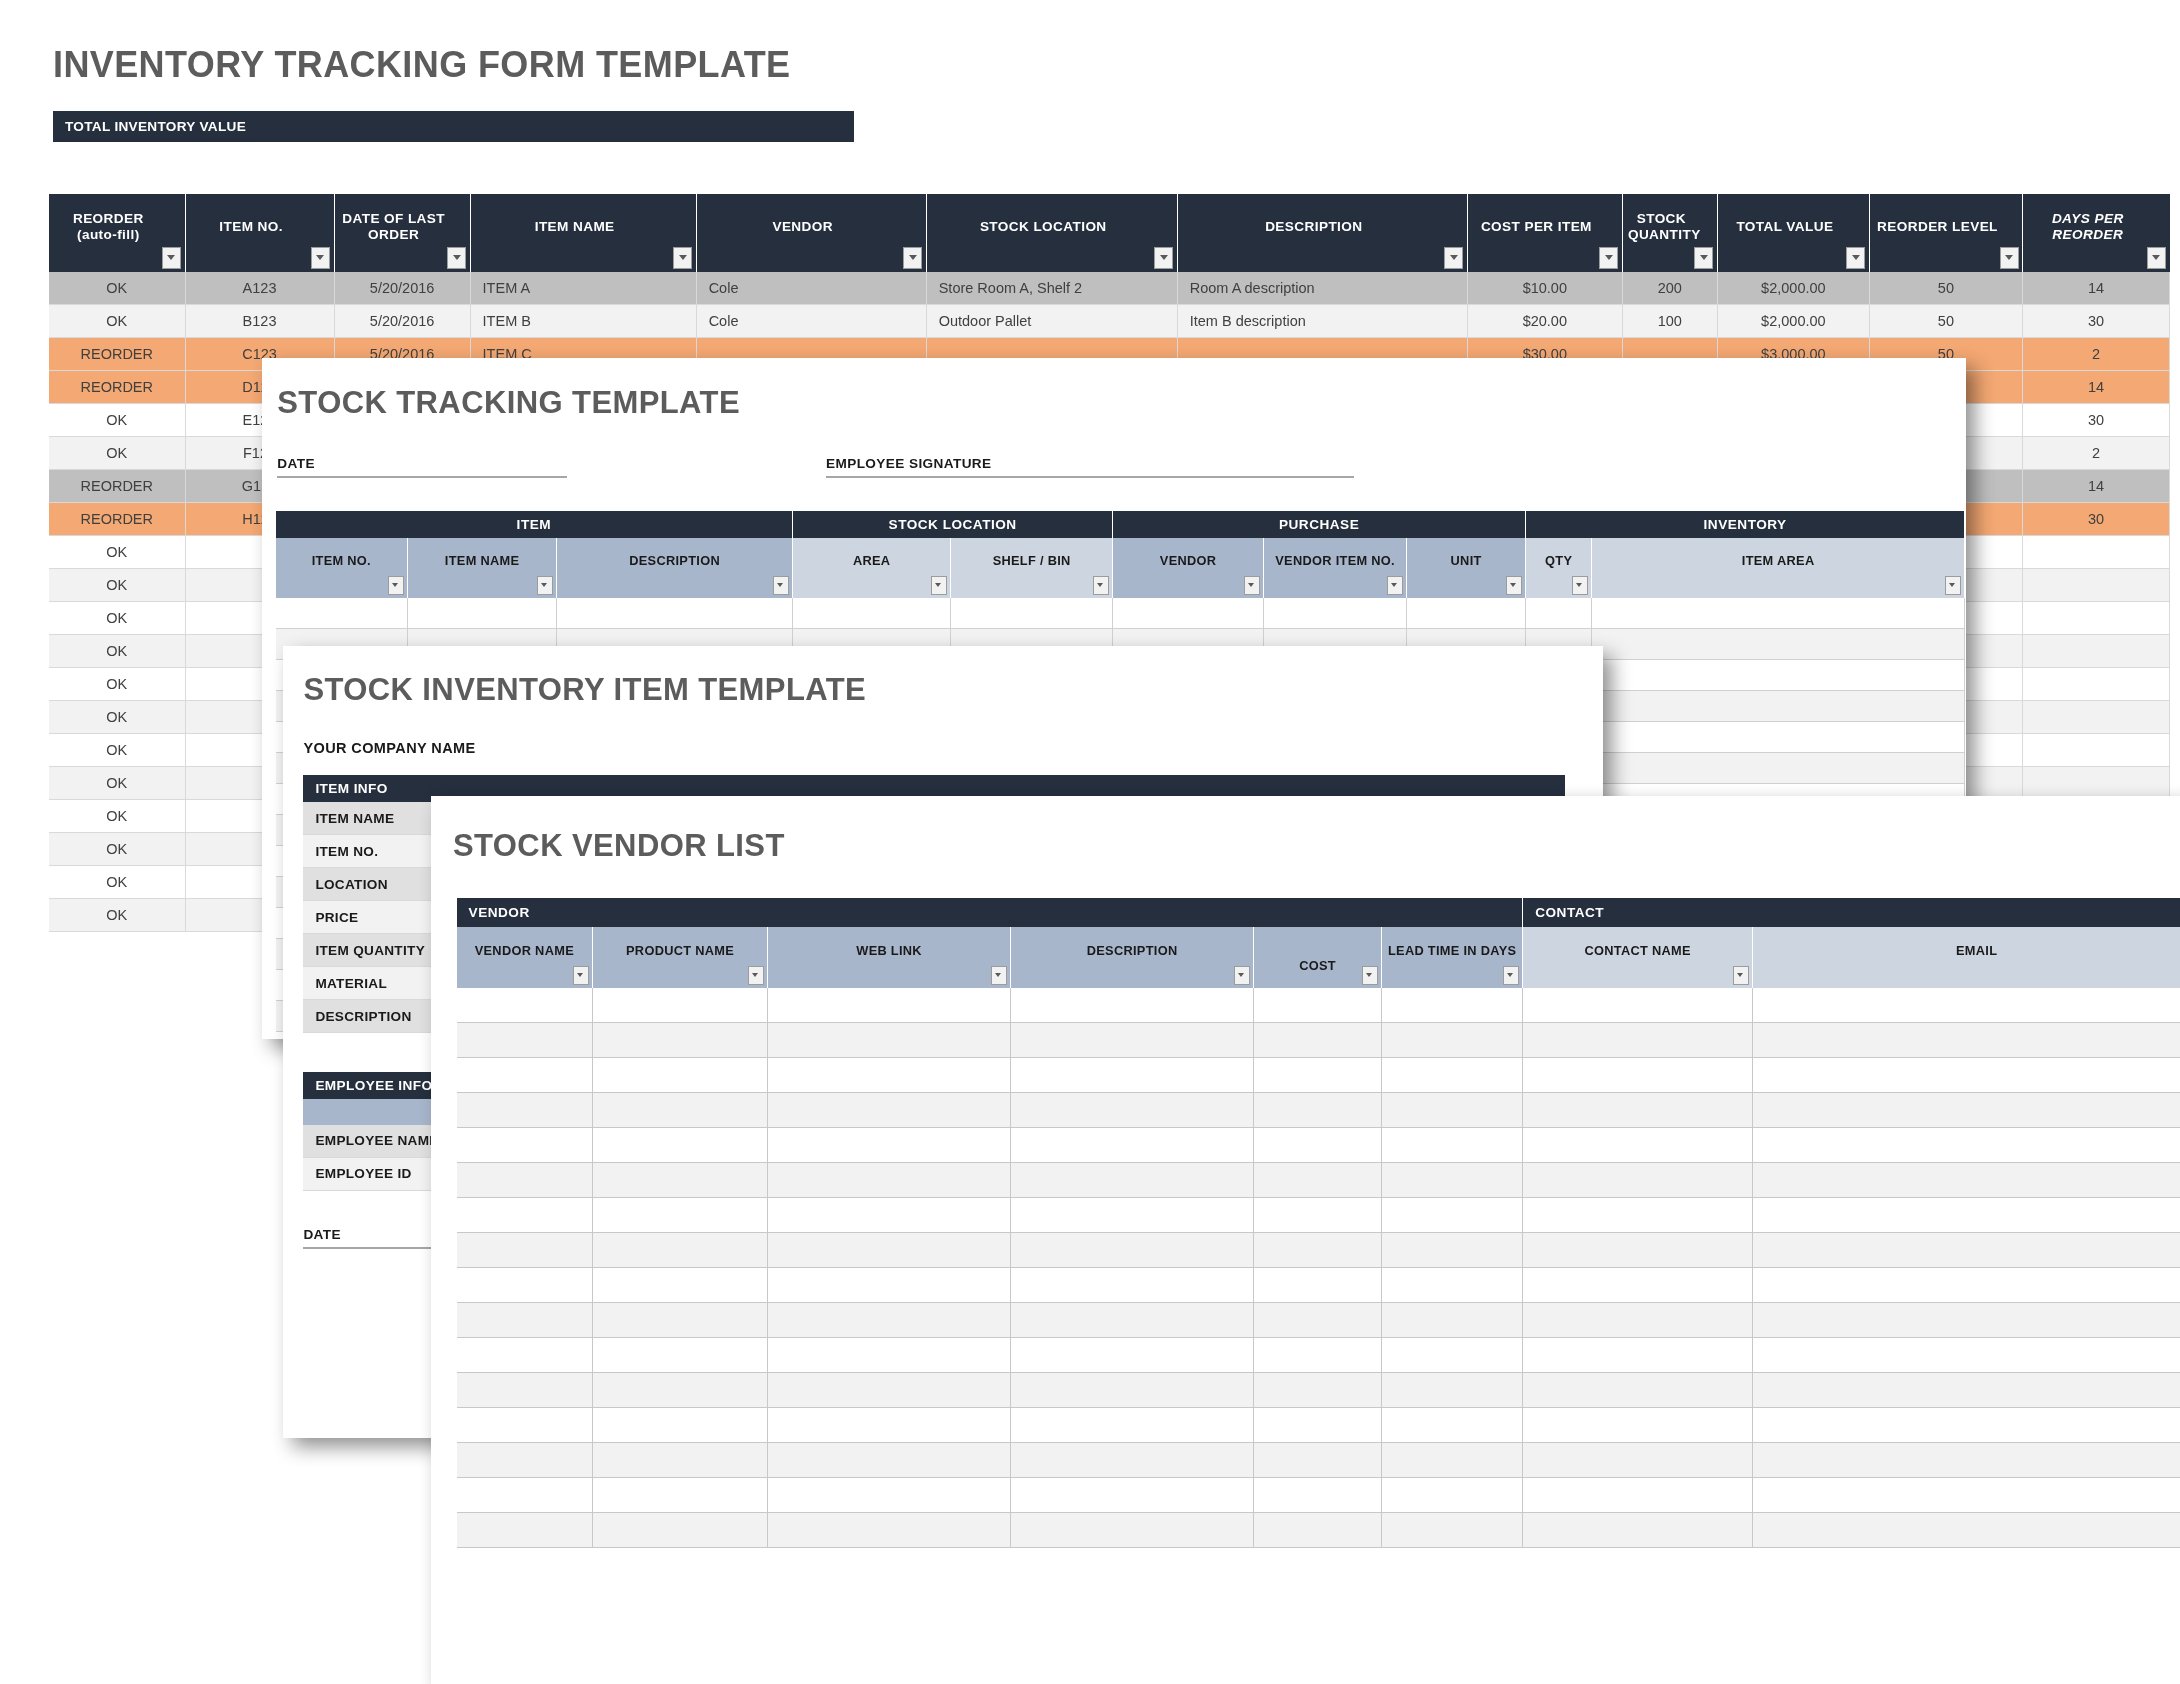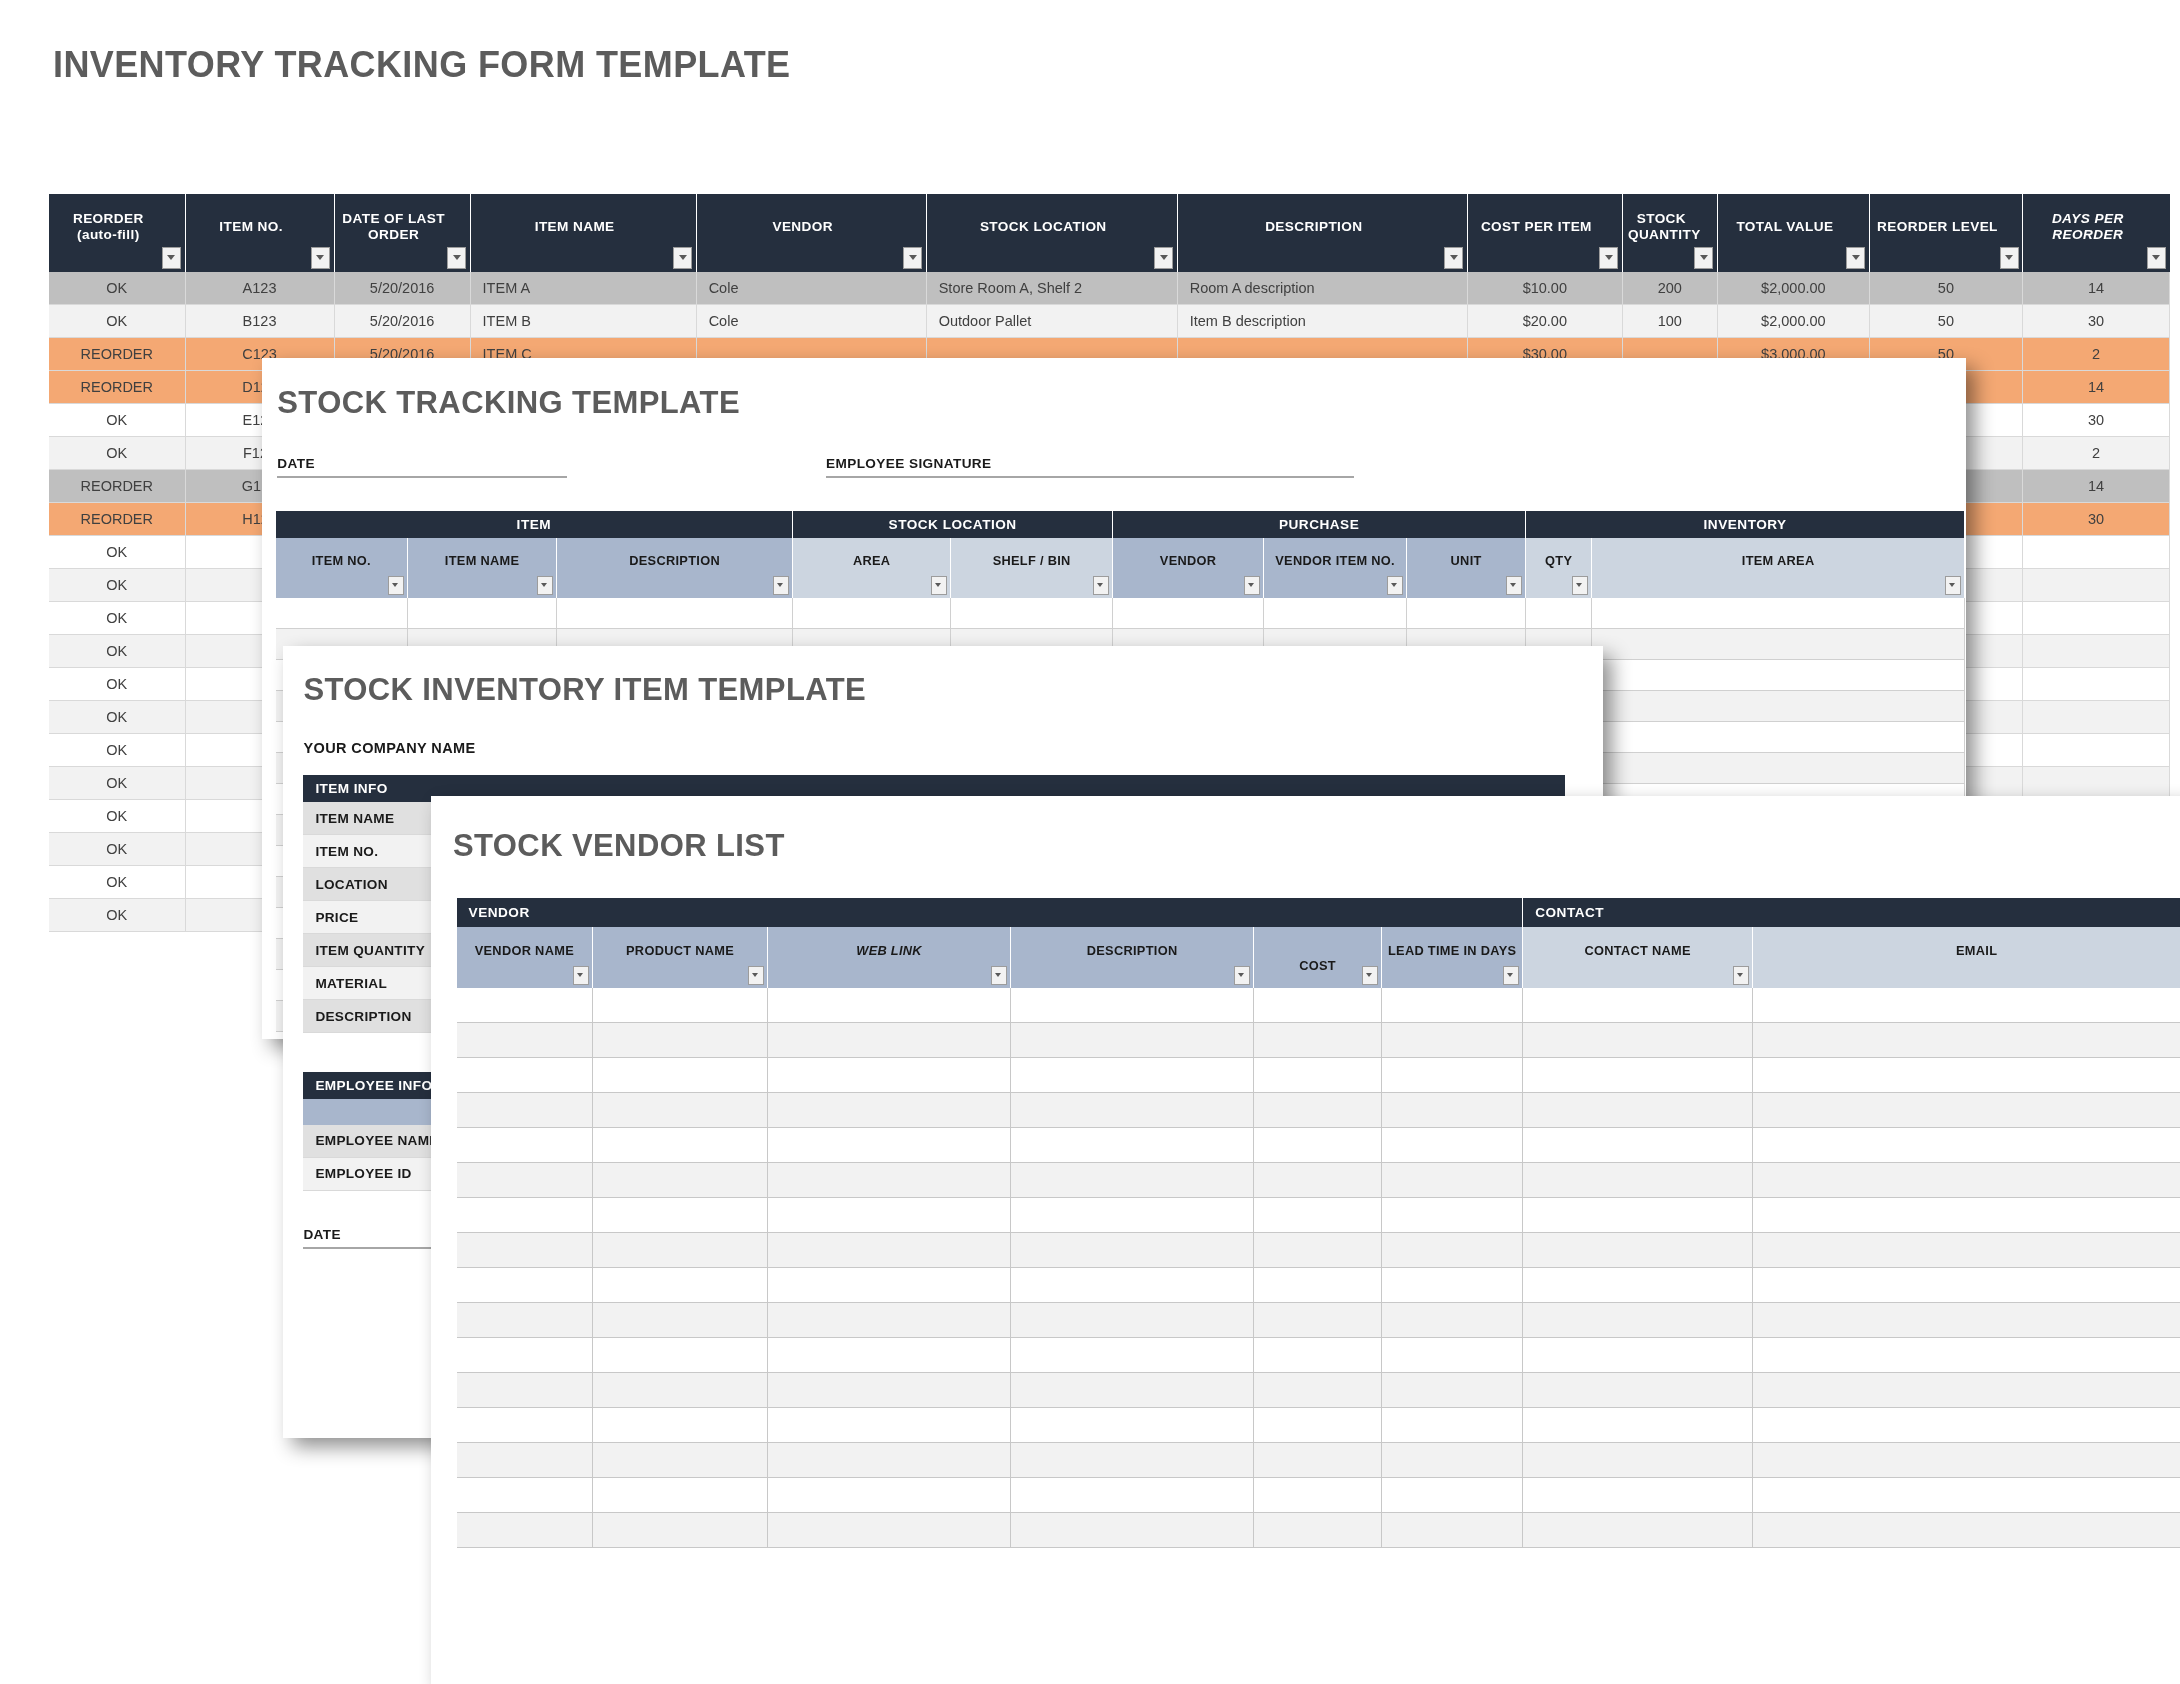--- a/index.html
+++ b/index.html
@@ -146,20 +146,21 @@
   }
 </style>
 </head>
 <body>
 
 <div class="panel" id="inventory-form" style="left:0;top:0;width:2181px;height:937px;">
 
   <div class="big-title" style="position:absolute;left:53px;top:44px;">INVENTORY TRACKING FORM TEMPLATE</div>
 
   <div style="position:absolute;left:53px;top:111px;">
+    <div class="tiv-head">TOTAL INVENTORY VALUE</div>
   </div>
 
   <div style="position:absolute;left:49px;top:194px;overflow:hidden;width:2131px;">
     <table id="inv-table">
       <colgroup>
         <col style="width:136px">
           <col style="width:149px">
           <col style="width:136px">
         <col style="width:226px">
           <col style="width:230px">
@@ -858,21 +859,21 @@
         <tr id="vl-sub">
             <th class="sub b-mid">
               <div style="padding: 0px 5.1px 13.6px;">VENDOR NAME</div>
               <span class="filt sm"></span>
             </th>
             <th class="sub b-mid">
               <div style="padding: 0px 5.1px 13.6px;">PRODUCT NAME</div>
               <span class="filt sm"></span>
             </th>
             <th class="sub b-mid">
-              <div style="padding: 0px 5.1px 13.6px; font-style: italic;">WEB LINK</div>
+              <div style="padding: 0px 5.1px 13.6px;">WEB LINK</div>
               <span class="filt sm"></span>
             </th>
             <th class="sub b-mid">
               <div style="padding: 0px 5.1px 13.6px;">DESCRIPTION</div>
               <span class="filt sm"></span>
             </th>
             <th class="sub b-mid">
               <div style="padding: 0px 5.1px 13.6px; margin-top: 30px;">COST</div>
               <span class="filt sm"></span>
             </th>

